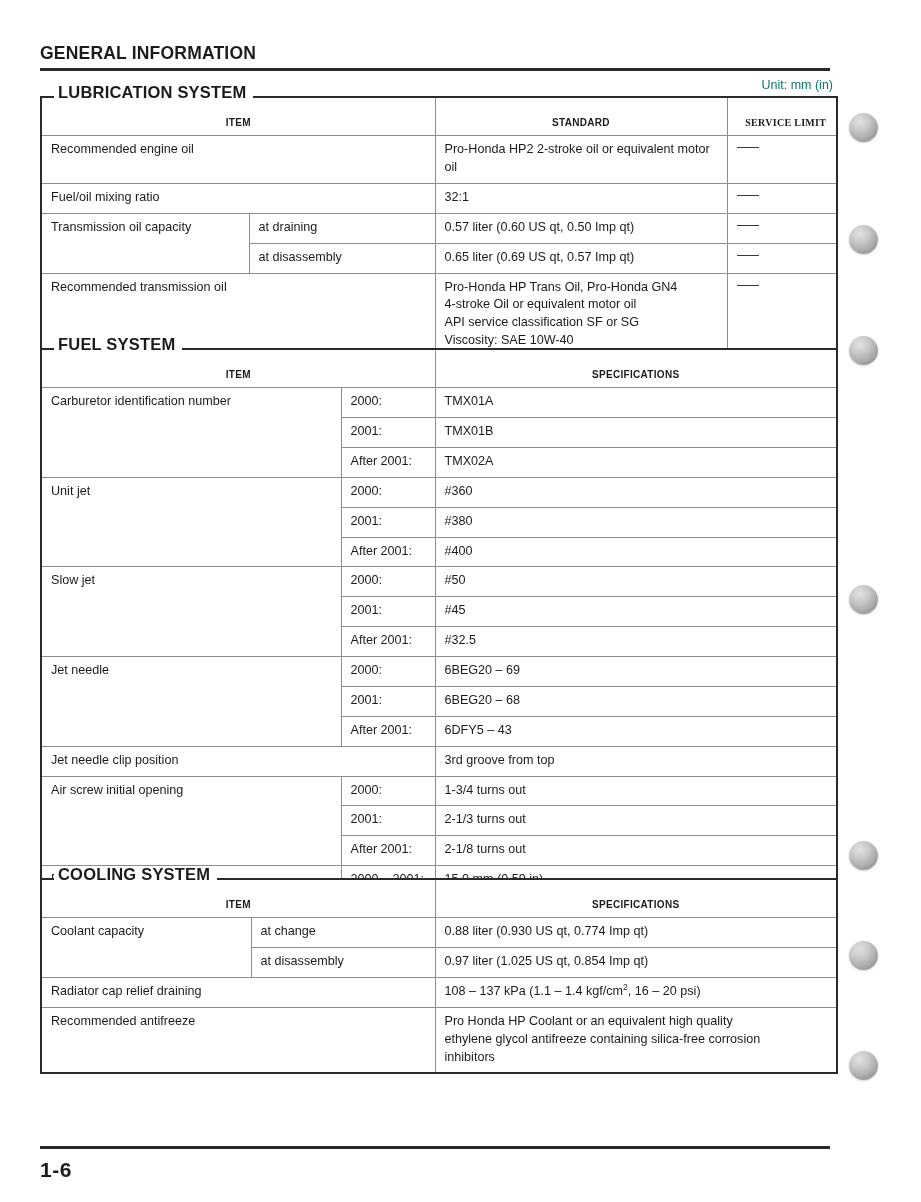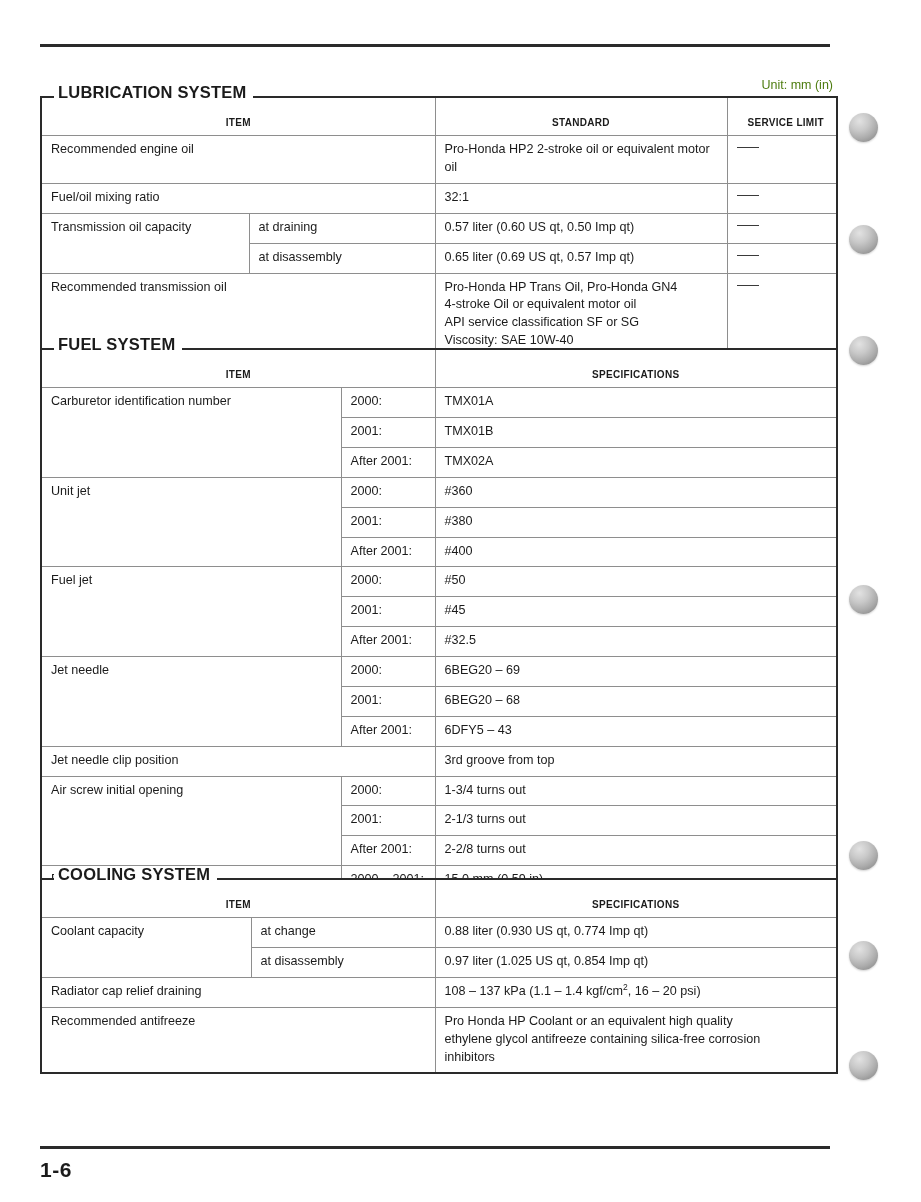--- a/index.html
+++ b/index.html
@@ -34,21 +34,21 @@
     height: 3px;
     background: #2a2a2a;
     width: 790px;
   }
 
   .unit-note {
     position: absolute;
     right: 88px;
     top: 78px;
     font-size: 12.5px;
-    color: #4d7c0f;
+    color: #0f766e;
   }
 
   
   .spec-block {
     position: absolute;
     left: 40px;
     width: 658px;
   }
   .spec-title {
     position: absolute;
@@ -135,40 +135,41 @@
     top: 1158px;
     font-size: 21px;
     font-weight: bold;
     letter-spacing: .5px;
   }
 </style>
 </head>
 <body>
 
 <div class="page-header">
+  <div class="page-header-title">GENERAL INFORMATION</div>
   <div class="page-header-rule"></div>
 </div>
 
 <div class="unit-note">Unit: mm (in)</div>
 
 <div class="spec-block" id="lube-block" style="top:96px;">
   <div class="spec-title">LUBRICATION SYSTEM</div>
   <div class="spec-frame">
     <table class="spec" id="lube-table">
       <colgroup>
         <col style="width:208px">
           <col style="width:186px">
           <col style="width:292px">
           <col style="width:110px">
       </colgroup>
       <tbody id="lube-body">
           <tr class="hdr">
             <th class="item-head" colspan="2">ITEM</th>
             <th>STANDARD</th>
-            <th style="padding-left:12px;padding-right:4px;">SERVICE LIMIT</th>
+            <th style="padding-left:12px;padding-right:4px;font-family:Liberation Serif, serif;">SERVICE LIMIT</th>
           </tr>
           <tr>
             <td colspan="2">Recommended engine oil</td>
             <td>Pro-Honda HP2 2-stroke oil or equivalent motor oil</td>
             <td class="ctr"><span class="dash"></span></td>
           </tr>
           <tr>
             <td colspan="2">Fuel/oil mixing ratio</td>
             <td>32:1</td>
             <td class="ctr"><span class="dash"></span></td>
@@ -228,21 +229,21 @@
           </tr>
           <tr>
             <td>2001:</td>
             <td class="ctr">#380</td>
           </tr>
           <tr>
             <td>After 2001:</td>
             <td class="ctr">#400</td>
           </tr>
           <tr>
-            <td rowspan="3">Fuel jet</td>
+            <td rowspan="3">Slow jet</td>
             <td>2000:</td>
             <td class="ctr">#50</td>
           </tr>
           <tr>
             <td>2001:</td>
             <td class="ctr">#45</td>
           </tr>
           <tr>
             <td>After 2001:</td>
             <td class="ctr">#32.5</td>
@@ -268,21 +269,21 @@
             <td rowspan="3">Air screw initial opening</td>
             <td>2000:</td>
             <td class="ctr">1-3/4 turns out</td>
           </tr>
           <tr>
             <td>2001:</td>
             <td class="ctr">2-1/3 turns out</td>
           </tr>
           <tr>
             <td>After 2001:</td>
-            <td class="ctr">2-2/8 turns out</td>
+            <td class="ctr">2-1/8 turns out</td>
           </tr>
           <tr>
             <td rowspan="2">Float level</td>
             <td>2000 – 2001:</td>
             <td class="ctr">15.0 mm (0.59 in)</td>
           </tr>
           <tr>
             <td>After 2001:</td>
             <td class="ctr">7.5 mm (0.30 in)</td>
           </tr>

